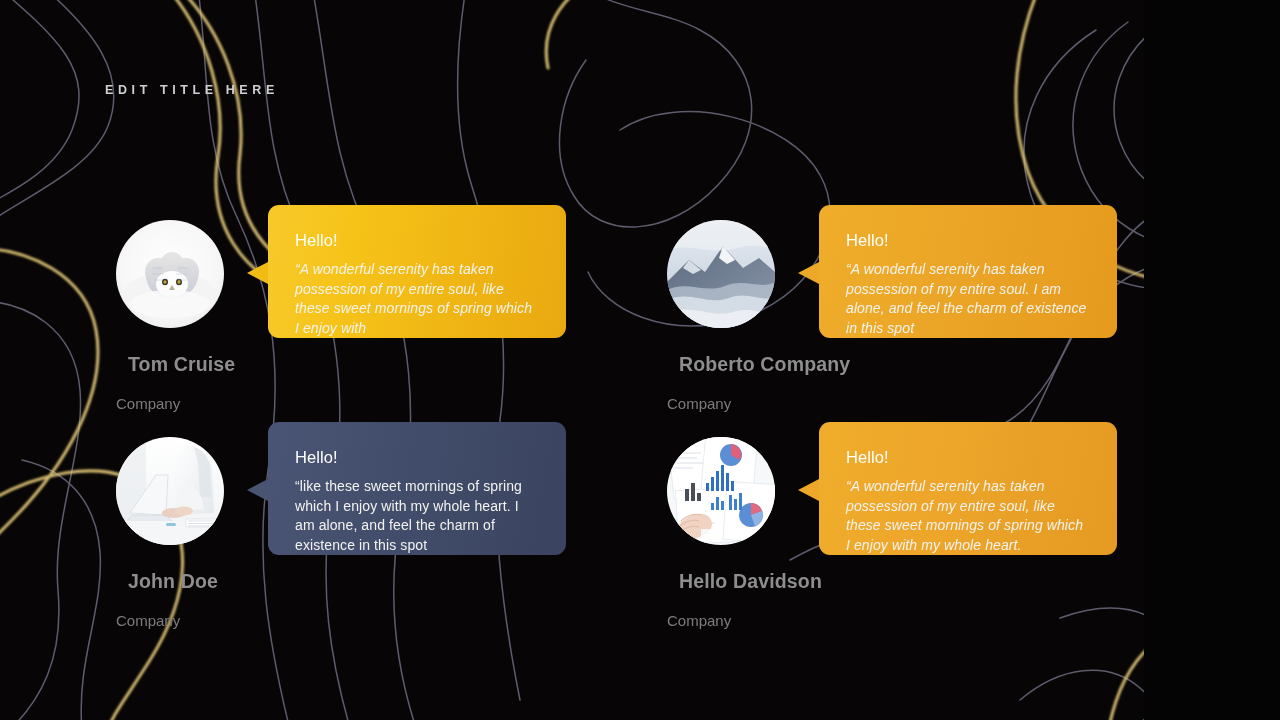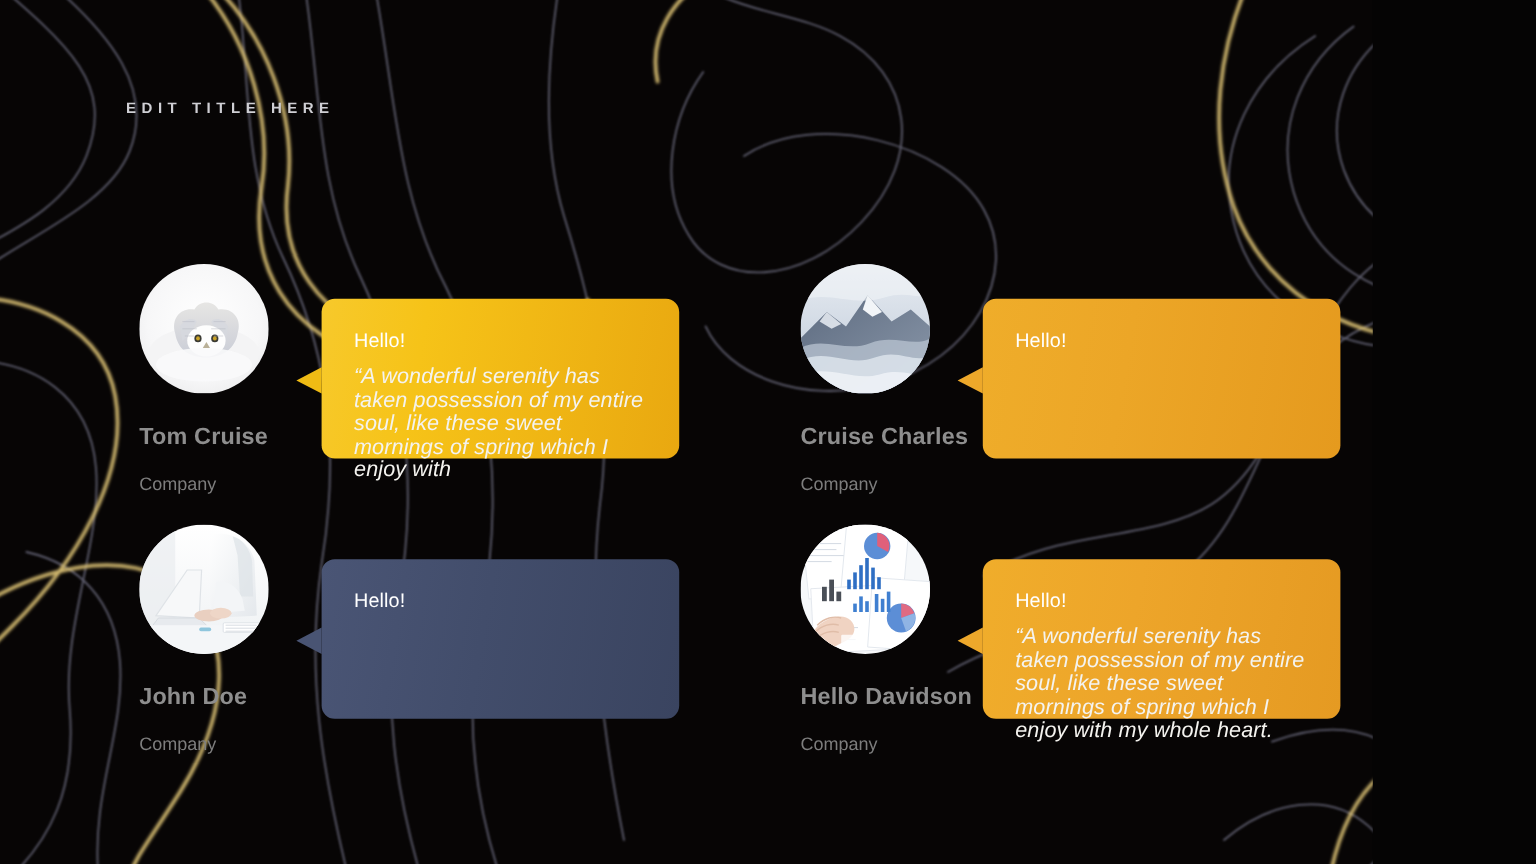--- a/index.html
+++ b/index.html
@@ -56,21 +56,21 @@
     width:108px; height:108px;
     border-radius:50%;
     overflow:hidden;
     background:#0b0b0d;
   }
   .avatar svg { display:block; width:108px; height:108px; }
 
   
   .person-name {
     position:absolute;
-    left:0; top:148px;
+    left:12px; top:148px;
     font-size:19.5px;
     font-weight:700;
     color:#8e8e8e;
     letter-spacing:.15px;
     white-space:nowrap;
   }
   .person-company {
     position:absolute;
     left:0; top:190px;
     font-size:15px;
@@ -80,42 +80,41 @@
   }
 
   
   .bubble {
     position:absolute;
     left:152px; top:0;
     width:298px;
     height:133px;
     border-radius:11px;
     padding:26px 26px 0 27px;
-    margin-top:44px;
   }
 
   .bubble-tail {
     position:absolute;
     left:-21px;
     top:57px;
     width:0; height:0;
     border-top:11px solid transparent;
     border-bottom:11px solid transparent;
     border-right:21px solid currentColor;
   }
 
   .bubble-hello {
     font-size:16.5px;
     font-weight:400;
     color:#ffffff;
     margin-bottom:10px;
     letter-spacing:.1px;
   }
   .bubble-quote {
-    font-size:18px;
+    font-size:14px;
     line-height:19.6px;
     color:#f4f3ef;
     letter-spacing:.1px;
   }
   .bubble-quote.italic { font-style:italic; }
 
   
   .bubble.gold   { background:linear-gradient(100deg,#f7c92b 0%,#f6c318 28%,#e9a810 100%); color:#efbb14; }
   .bubble.amber  { background:linear-gradient(100deg,#efad2a 0%,#eca627 40%,#e59a1e 100%); color:#eda82a; }
   .bubble.slate  { background:linear-gradient(100deg,#4a5575 0%,#424d6b 45%,#3a4460 100%); color:#495473; }
@@ -238,22 +237,23 @@
         <path d="M22 40 L34 50 L26 54 L16 48 Z" fill="#eaeef4" opacity="0.85"></path>
         <path d="M0 70 C20 60 38 74 58 66 C78 58 94 70 108 62 L108 108 L0 108 Z" fill="#b9c4d2" opacity="0.75"></path>
         <path d="M0 80 C24 70 40 86 62 78 C82 70 96 84 108 76 L108 108 L0 108 Z" fill="#dfe6ee" opacity="0.8"></path>
         <path d="M0 92 C26 84 44 98 66 92 C86 86 98 96 108 92 L108 108 L0 108 Z" fill="#eef2f7" opacity="0.85"></path>
         <path d="M0 30 C26 22 44 36 70 28 C88 22 100 30 108 26 L108 0 L0 0 Z" fill="#f0f3f7" opacity="0.6"></path>
       </svg>
     </div>
     <div class="bubble amber">
       <span class="bubble-tail"></span>
       <div class="bubble-hello">Hello!</div>
-    </div>
-    <div class="person-name">Cruise Charles</div>
+      <div class="bubble-quote italic">“A wonderful serenity has taken possession of my entire soul. I am alone, and feel the charm of existence in this spot</div>
+    </div>
+    <div class="person-name">Roberto Company</div>
     <div class="person-company">Company</div>
   </div>
 
   <div class="testimonial t-2">
     <div class="avatar">
       <svg viewBox="0 0 108 108">
         <defs>
           <linearGradient id="lapbg" x1="0" y1="0" x2="0" y2="1">
             <stop offset="0%" stop-color="#ffffff"></stop>
             <stop offset="100%" stop-color="#eef1f3"></stop>
@@ -276,20 +276,21 @@
         <rect x="70" y="82" width="30" height="8" rx="1" fill="#ffffff" stroke="#dde1e6" stroke-width="0.8"></rect>
         <g stroke="#cfd5db" stroke-width="0.7">
           <path d="M72 84 h26 M72 86.5 h26 M72 89 h26"></path>
         </g>
         <rect x="50" y="86" width="10" height="3" rx="1.5" fill="#8fc6dd"></rect>
       </svg>
     </div>
     <div class="bubble slate">
       <span class="bubble-tail"></span>
       <div class="bubble-hello">Hello!</div>
+      <div class="bubble-quote">“like these sweet mornings of spring which I enjoy with my whole heart. I am alone, and feel the charm of existence in this spot</div>
     </div>
     <div class="person-name">John Doe</div>
     <div class="person-company">Company</div>
   </div>
 
   <div class="testimonial t-3">
     <div class="avatar">
       <svg viewBox="0 0 108 108">
         <rect width="108" height="108" fill="#f6f8fa"></rect>
         <g stroke="#e3e8ee" stroke-width="0.8" fill="#ffffff">

